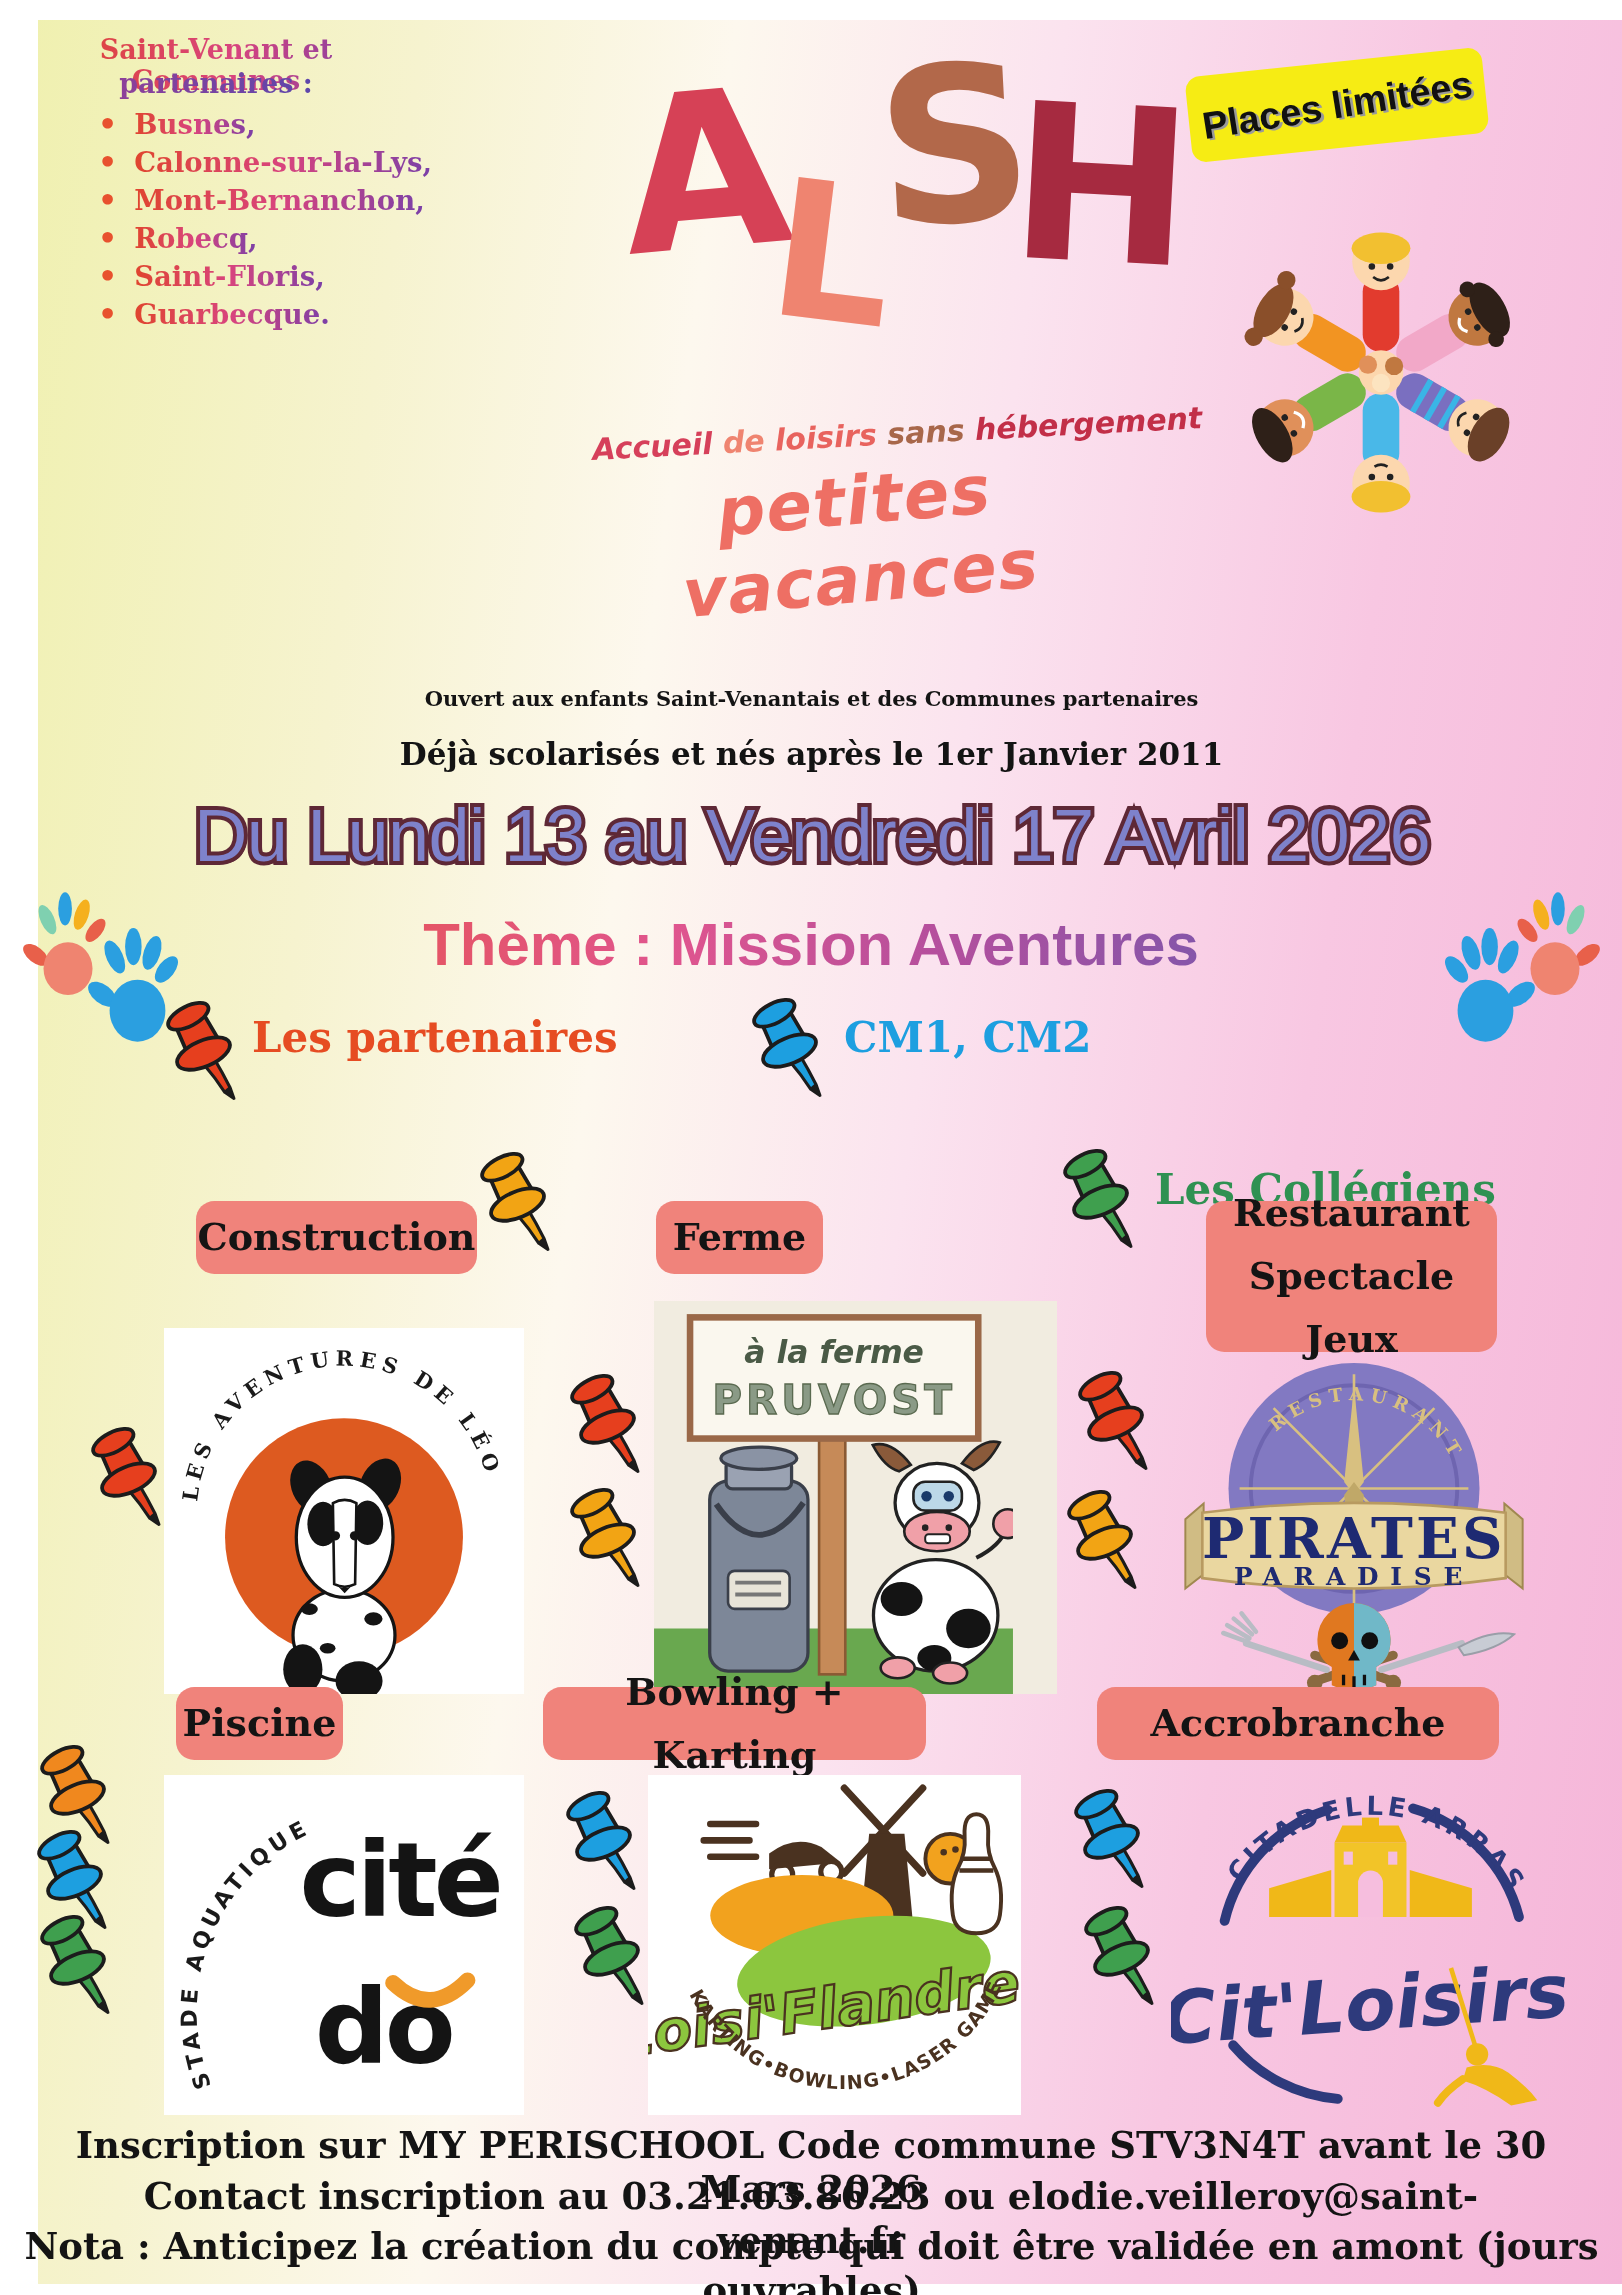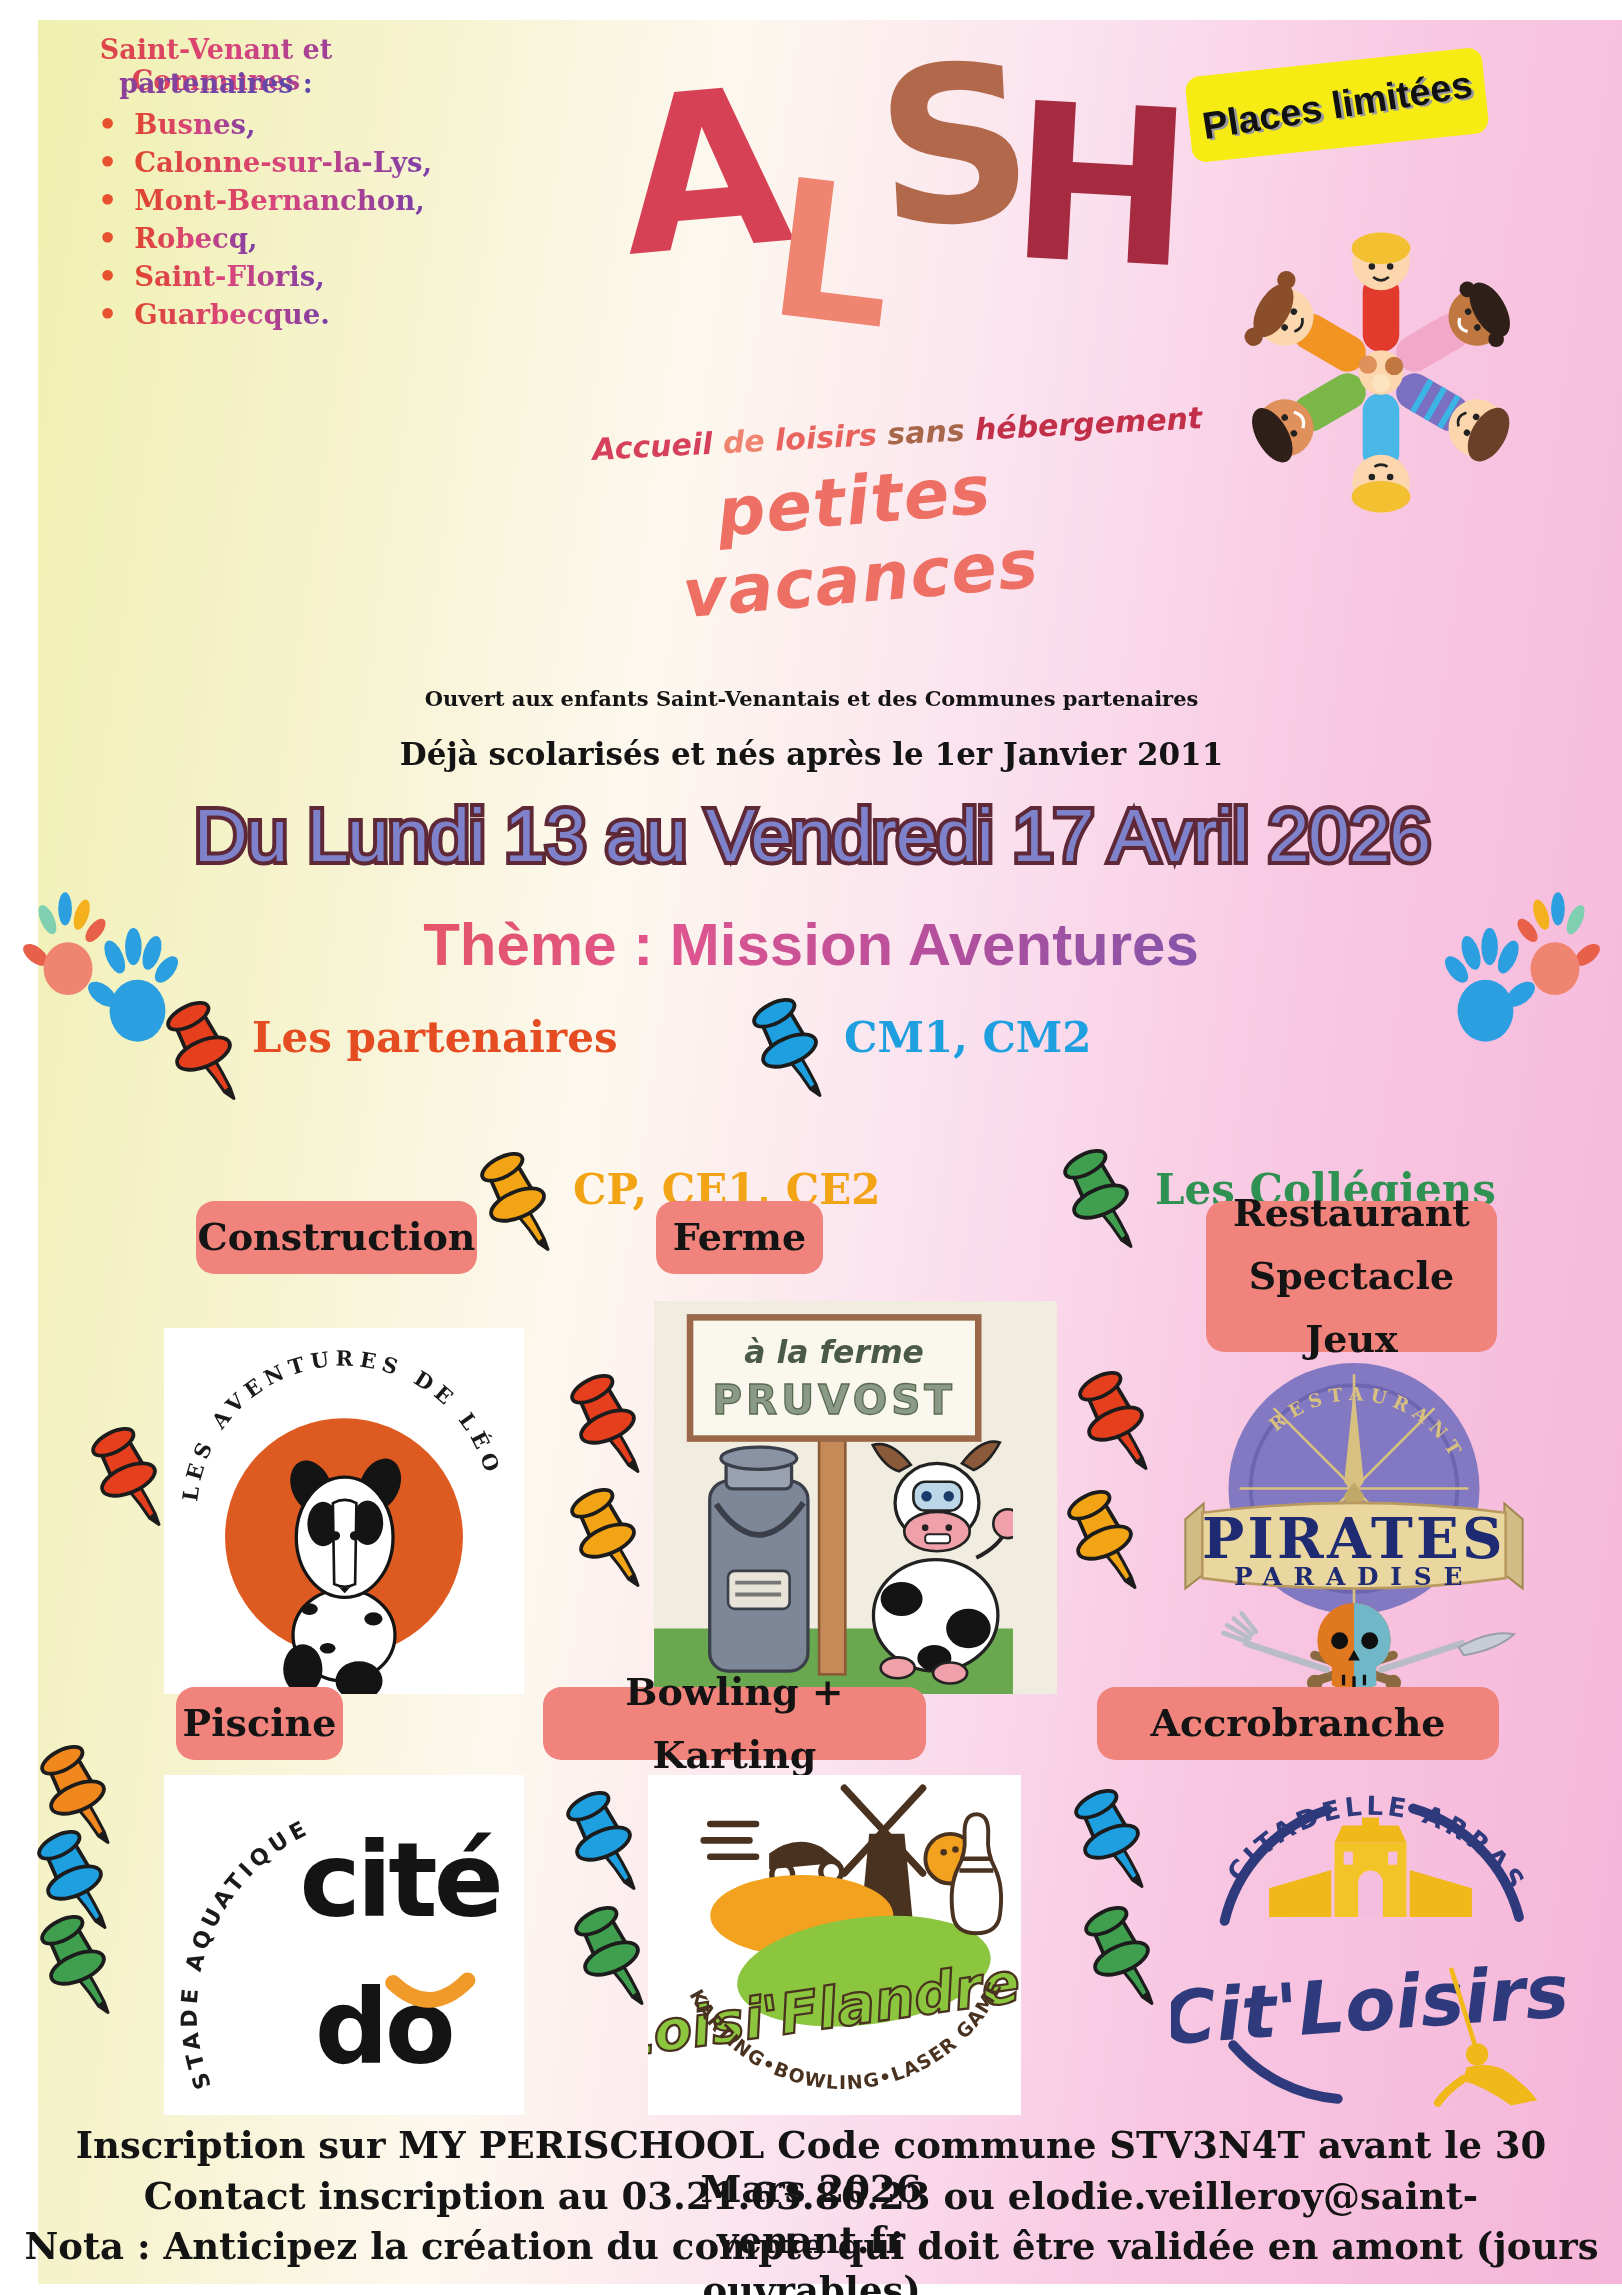--- a/index.html
+++ b/index.html
@@ -211,21 +211,20 @@
       <use href="#pin-sym"></use>
     </svg>
   <div class="abs grp gc0" style="left:252px;top:1013px">Les partenaires</div>
   <svg class="pin cp-blue" style="left:746px;top:988px" viewBox="0 0 128 182" width="84" height="119">
       <use href="#pin-sym"></use>
     </svg>
   <div class="abs grp gc1" style="left:844px;top:1013px">CM1, CM2</div>
   <svg class="pin cp-yellow" style="left:474px;top:1142px" viewBox="0 0 128 182" width="84" height="119">
       <use href="#pin-sym"></use>
     </svg>
-  <div class="abs grp gc2" style="left:573px;top:1165px">CP, CE1, CE2</div>
   <svg class="pin cp-green" style="left:1057px;top:1139px" viewBox="0 0 128 182" width="84" height="119">
       <use href="#pin-sym"></use>
     </svg>
   <div class="abs grp gc3" style="left:1155px;top:1165px">Les Collégiens</div>
 
   <div class="abs pill" style="left:196px;top:1201px;width:281px;height:73px">
     <div>Construction</div>
   </div>
   <div class="abs pill" style="left:656px;top:1201px;width:167px;height:73px">
     <div>Ferme</div>

